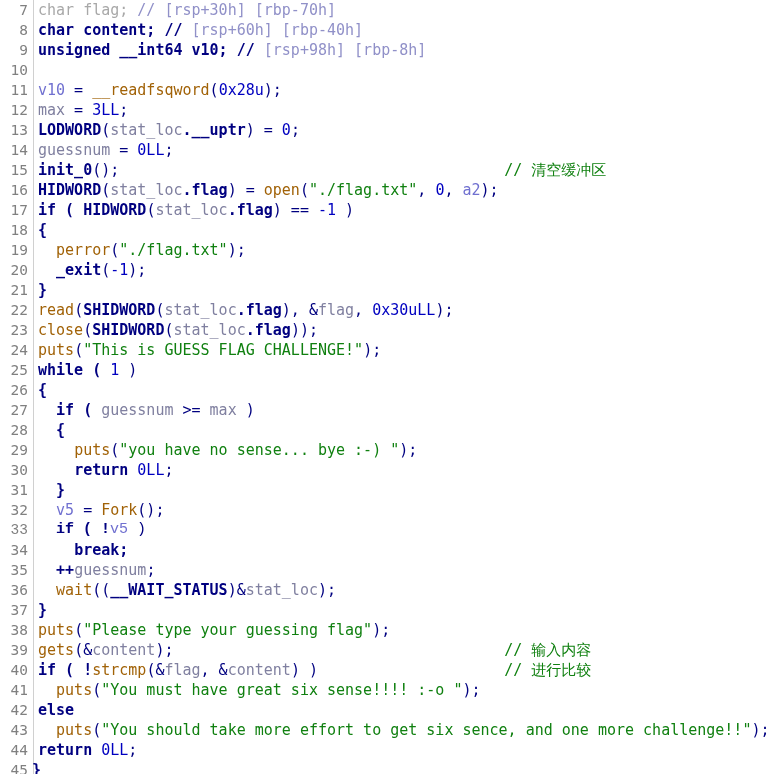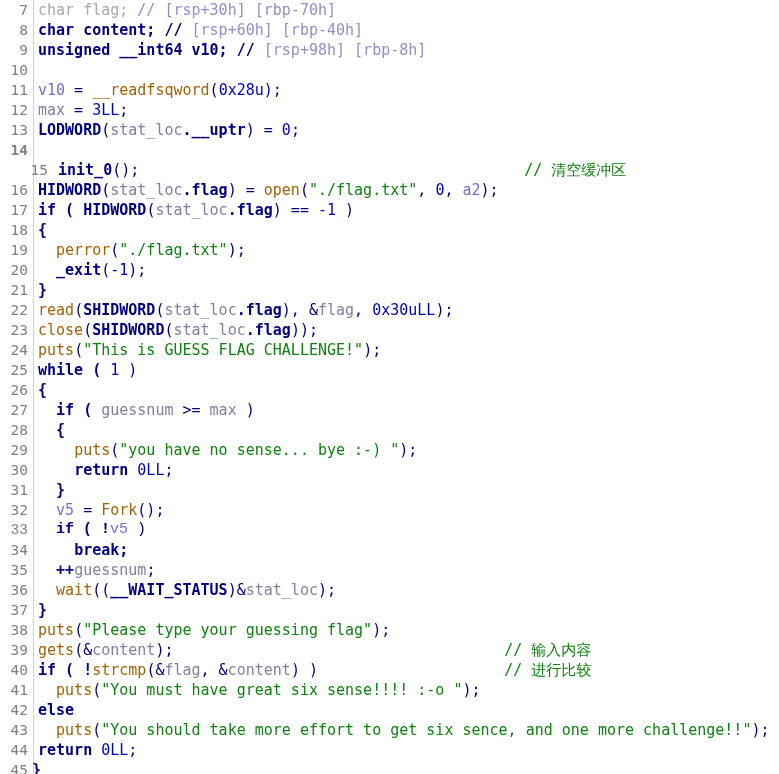--- a/index.html
+++ b/index.html
@@ -80,22 +80,22 @@
 <div id="code-view">
   <div id="gutter-divider"></div>
   <div id="code-lines">
       <div class="code-line" style="top: 0px; position: absolute; left: 0px; width: 779px;"><span class="line-number">7</span><span class="line-content"><span class="t-dim">char flag; </span><span class="t-cmtdim">// [rsp+30h] [rbp-70h]</span></span></div>
       <div class="code-line" style="top: 20px; position: absolute; left: 0px; width: 779px;"><span class="line-number">8</span><span class="line-content"><span class="t-kw">char content; </span><span class="t-kw">// </span><span class="t-cmtdim">[rsp+60h] [rbp-40h]</span></span></div>
       <div class="code-line" style="top: 40px; position: absolute; left: 0px; width: 779px;"><span class="line-number">9</span><span class="line-content"><span class="t-kw">unsigned __int64 v10; </span><span class="t-kw">// </span><span class="t-cmtdim">[rsp+98h] [rbp-8h]</span></span></div>
       <div class="code-line" style="top: 60px; position: absolute; left: 0px; width: 779px;"><span class="line-number">10</span><span class="line-content"></span></div>
       <div class="code-line" style="top: 80px; position: absolute; left: 0px; width: 779px;"><span class="line-number">11</span><span class="line-content"><span class="t-lvar">v10</span><span class="t-plain"> = </span><span class="t-fn">__readfsqword</span><span class="t-plain">(</span><span class="t-num">0x28u</span><span class="t-plain">);</span></span></div>
       <div class="code-line" style="top: 100px; position: absolute; left: 0px; width: 779px;"><span class="line-number">12</span><span class="line-content"><span class="t-var">max</span><span class="t-plain"> = </span><span class="t-num">3LL</span><span class="t-plain">;</span></span></div>
       <div class="code-line" style="top: 120px; position: absolute; left: 0px; width: 779px;"><span class="line-number">13</span><span class="line-content"><span class="t-kw">LODWORD</span><span class="t-plain">(</span><span class="t-var">stat_loc</span><span class="t-kw">.__uptr</span><span class="t-plain">) = </span><span class="t-num">0</span><span class="t-plain">;</span></span></div>
-      <div class="code-line" style="top: 140px; position: absolute; left: 0px; width: 689px; font-weight: bold;"><span class="line-number">14</span></div>
-      <div class="code-line" style="top: 160px; position: absolute; left: 0px; width: 743px; margin-left: 20px;"><span class="line-number">15</span><span class="line-content"><span class="t-kw">init_0</span><span class="t-plain">();</span></span><span class="line-content t-cmt" style="left: 504.26px; font-family: &quot;DejaVu Sans Mono&quot;, &quot;Liberation Mono&quot;, monospace;">// 清空缓冲区</span></div>
+      <div class="code-line" style="top: 140px; position: absolute; left: 0px; width: 689px;"><span class="line-number">14</span><span class="line-content"><span class="t-var">guessnum</span><span class="t-plain"> = </span><span class="t-num">0LL</span><span class="t-plain">;</span></span></div>
+      <div class="code-line" style="top: 160px; position: absolute; left: 0px; width: 743px;"><span class="line-number">15</span><span class="line-content"><span class="t-kw">init_0</span><span class="t-plain">();</span></span><span class="line-content t-cmt" style="left: 504.26px; font-family: &quot;DejaVu Sans Mono&quot;, &quot;Liberation Mono&quot;, monospace;">// 清空缓冲区</span></div>
       <div class="code-line" style="top: 180px; position: absolute; left: 0px; width: 779px;"><span class="line-number">16</span><span class="line-content"><span class="t-kw">HIDWORD</span><span class="t-plain">(</span><span class="t-var">stat_loc</span><span class="t-kw">.flag</span><span class="t-plain">) = </span><span class="t-fn">open</span><span class="t-plain">(</span><span class="t-str">"./flag.txt"</span><span class="t-plain">, </span><span class="t-num">0</span><span class="t-plain">, </span><span class="t-lvar">a2</span><span class="t-plain">);</span></span></div>
       <div class="code-line" style="top: 200px; position: absolute; left: 0px; width: 779px;"><span class="line-number">17</span><span class="line-content"><span class="t-kw">if ( </span><span class="t-kw">HIDWORD</span><span class="t-plain">(</span><span class="t-var">stat_loc</span><span class="t-kw">.flag</span><span class="t-plain">) == </span><span class="t-num">-1</span><span class="t-plain"> )</span></span></div>
       <div class="code-line" style="top: 220px; position: absolute; left: 0px; width: 779px;"><span class="line-number">18</span><span class="line-content"><span class="t-kw">{</span></span></div>
       <div class="code-line" style="top: 240px; position: absolute; left: 0px; width: 779px; text-decoration: underline;"><span class="line-number">19</span><span class="line-content"><span class="t-plain">  </span><span class="t-fn">perror</span><span class="t-plain">(</span><span class="t-str">"./flag.txt"</span><span class="t-plain">);</span></span></div>
       <div class="code-line" style="top: 260px; position: absolute; left: 0px; width: 779px;"><span class="line-number">20</span><span class="line-content"><span class="t-plain">  </span><span class="t-kw">_exit</span><span class="t-plain">(</span><span class="t-num">-1</span><span class="t-plain">);</span></span></div>
       <div class="code-line" style="top: 280px; position: absolute; left: 0px; width: 634px;"><span class="line-number">21</span><span class="line-content"><span class="t-kw">}</span></span></div>
       <div class="code-line" style="top: 300px; position: absolute; left: 0px; width: 779px;"><span class="line-number">22</span><span class="line-content"><span class="t-fn">read</span><span class="t-plain">(</span><span class="t-kw">SHIDWORD</span><span class="t-plain">(</span><span class="t-var">stat_loc</span><span class="t-kw">.flag</span><span class="t-plain">), &amp;</span><span class="t-var">flag</span><span class="t-plain">, </span><span class="t-num">0x30uLL</span><span class="t-plain">);</span></span></div>
       <div class="code-line" style="top: 320px; position: absolute; left: 0px; width: 779px;"><span class="line-number">23</span><span class="line-content"><span class="t-fn">close</span><span class="t-plain">(</span><span class="t-kw">SHIDWORD</span><span class="t-plain">(</span><span class="t-var">stat_loc</span><span class="t-kw">.flag</span><span class="t-plain">));</span></span></div>
       <div class="code-line" style="top: 340px; position: absolute; left: 0px; width: 779px;"><span class="line-number">24</span><span class="line-content"><span class="t-fn">puts</span><span class="t-plain">(</span><span class="t-str">"This is GUESS FLAG CHALLENGE!"</span><span class="t-plain">);</span></span></div>
       <div class="code-line" style="top: 360px; position: absolute; left: 0px; width: 779px;"><span class="line-number">25</span><span class="line-content"><span class="t-kw">while ( </span><span class="t-num">1</span><span class="t-plain"> )</span></span></div>

